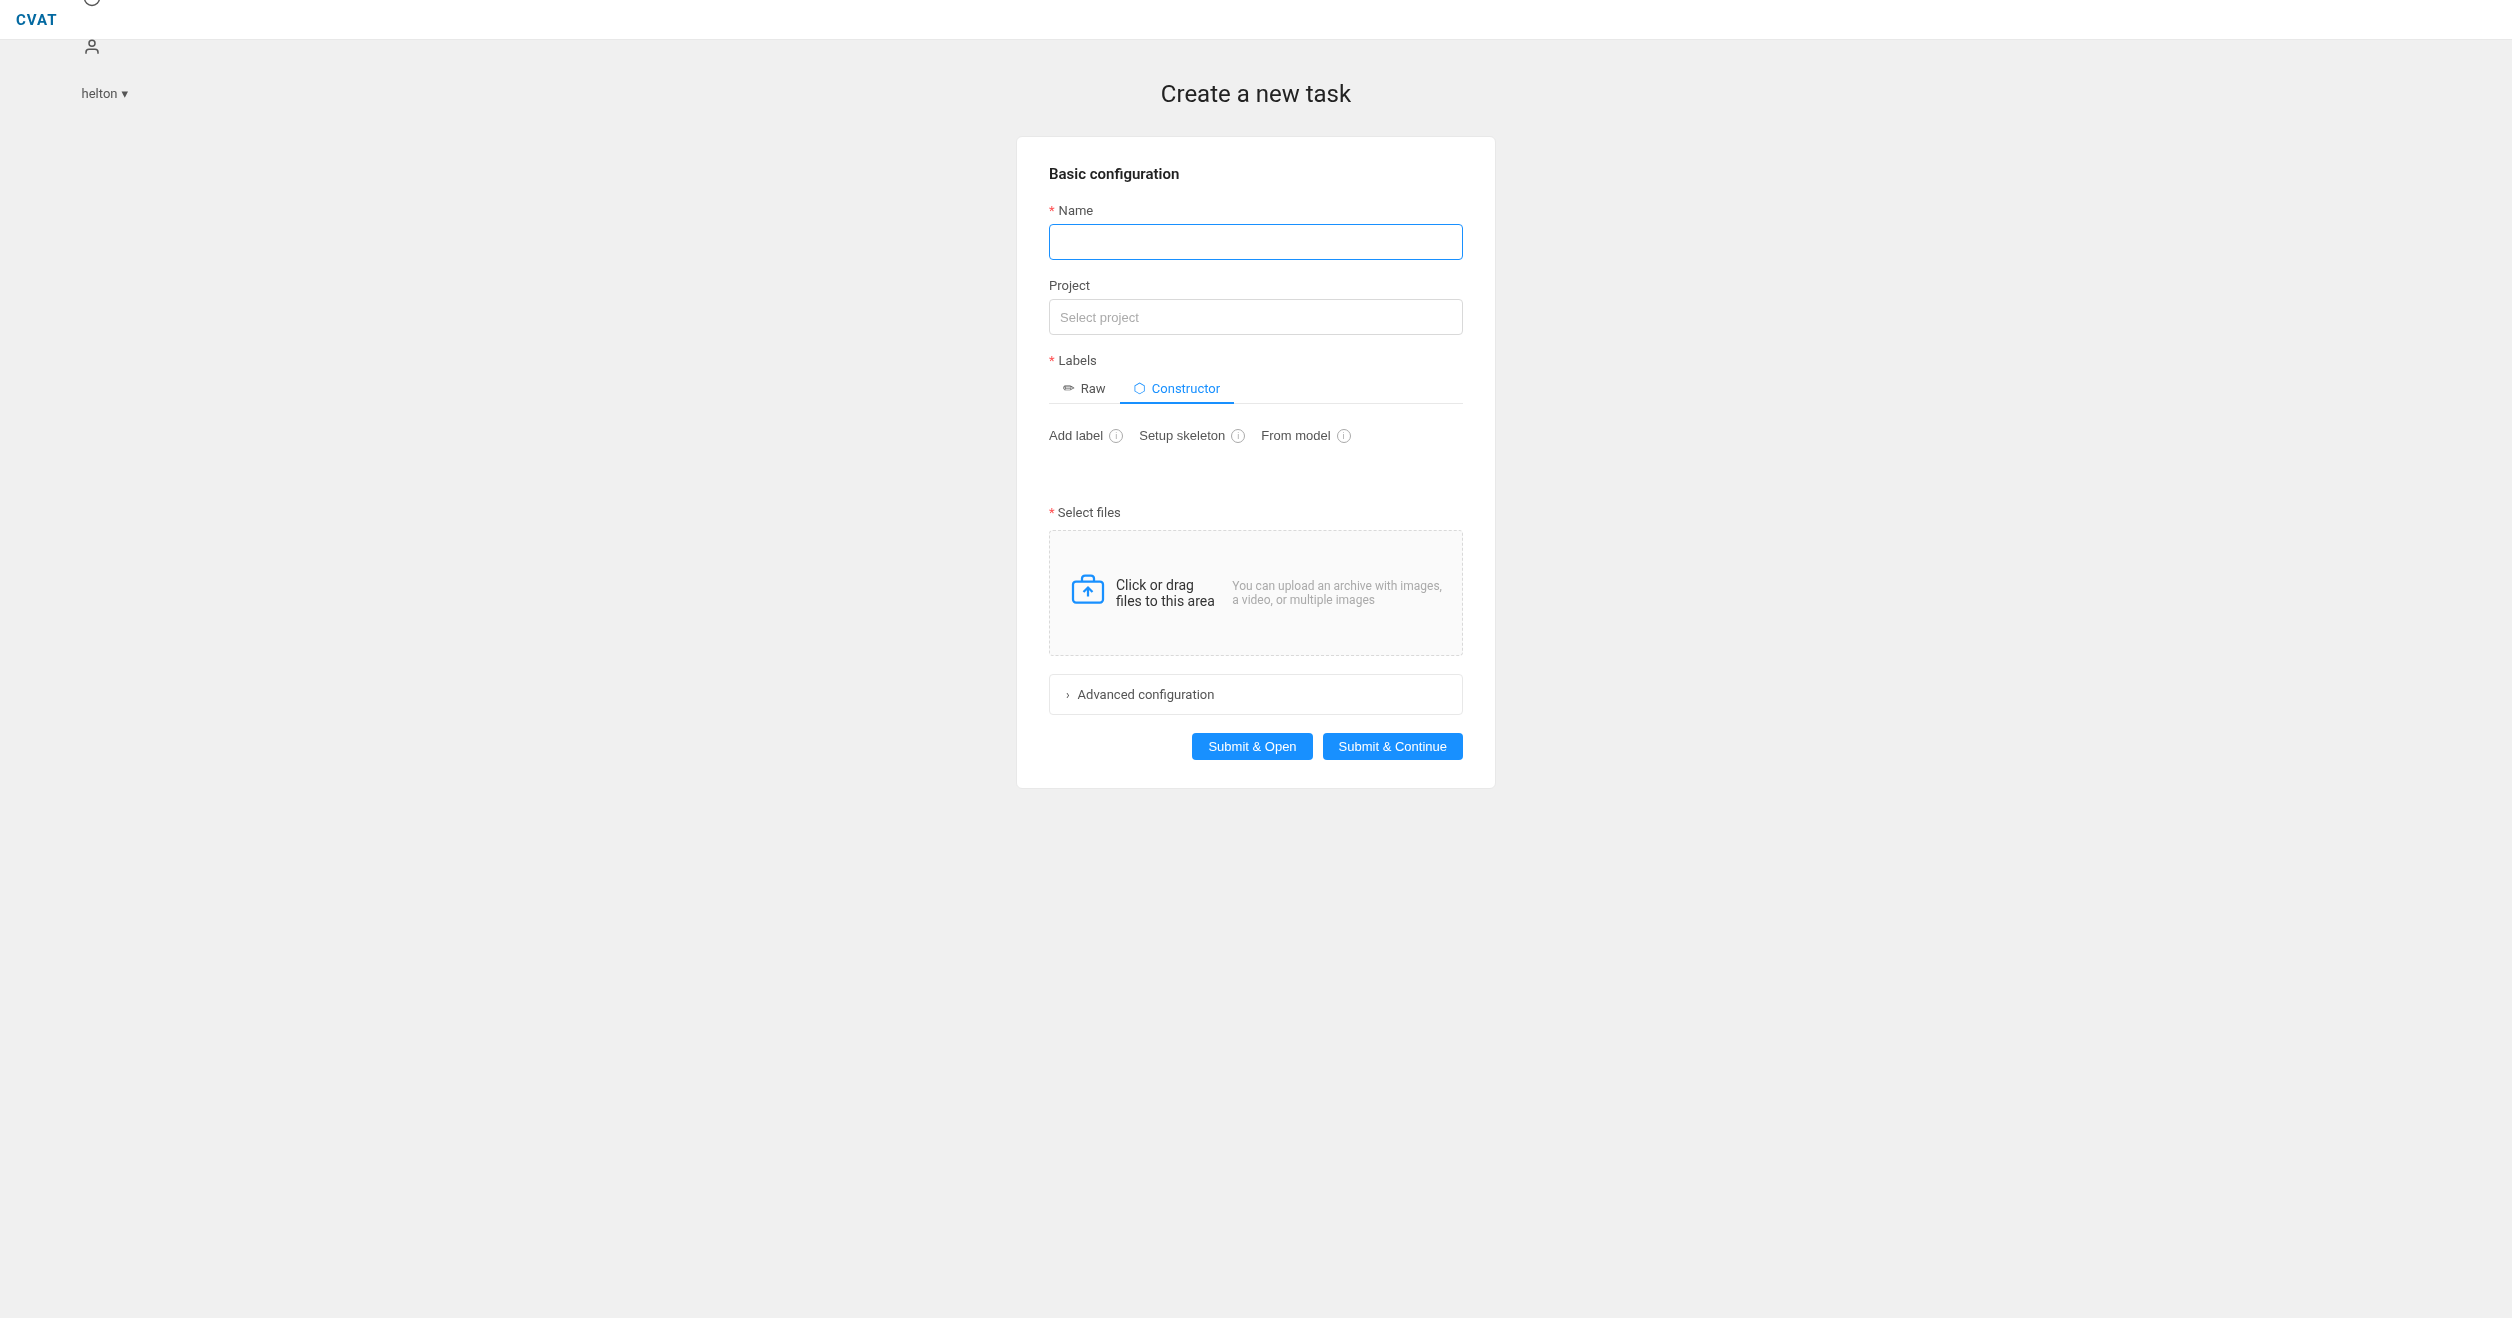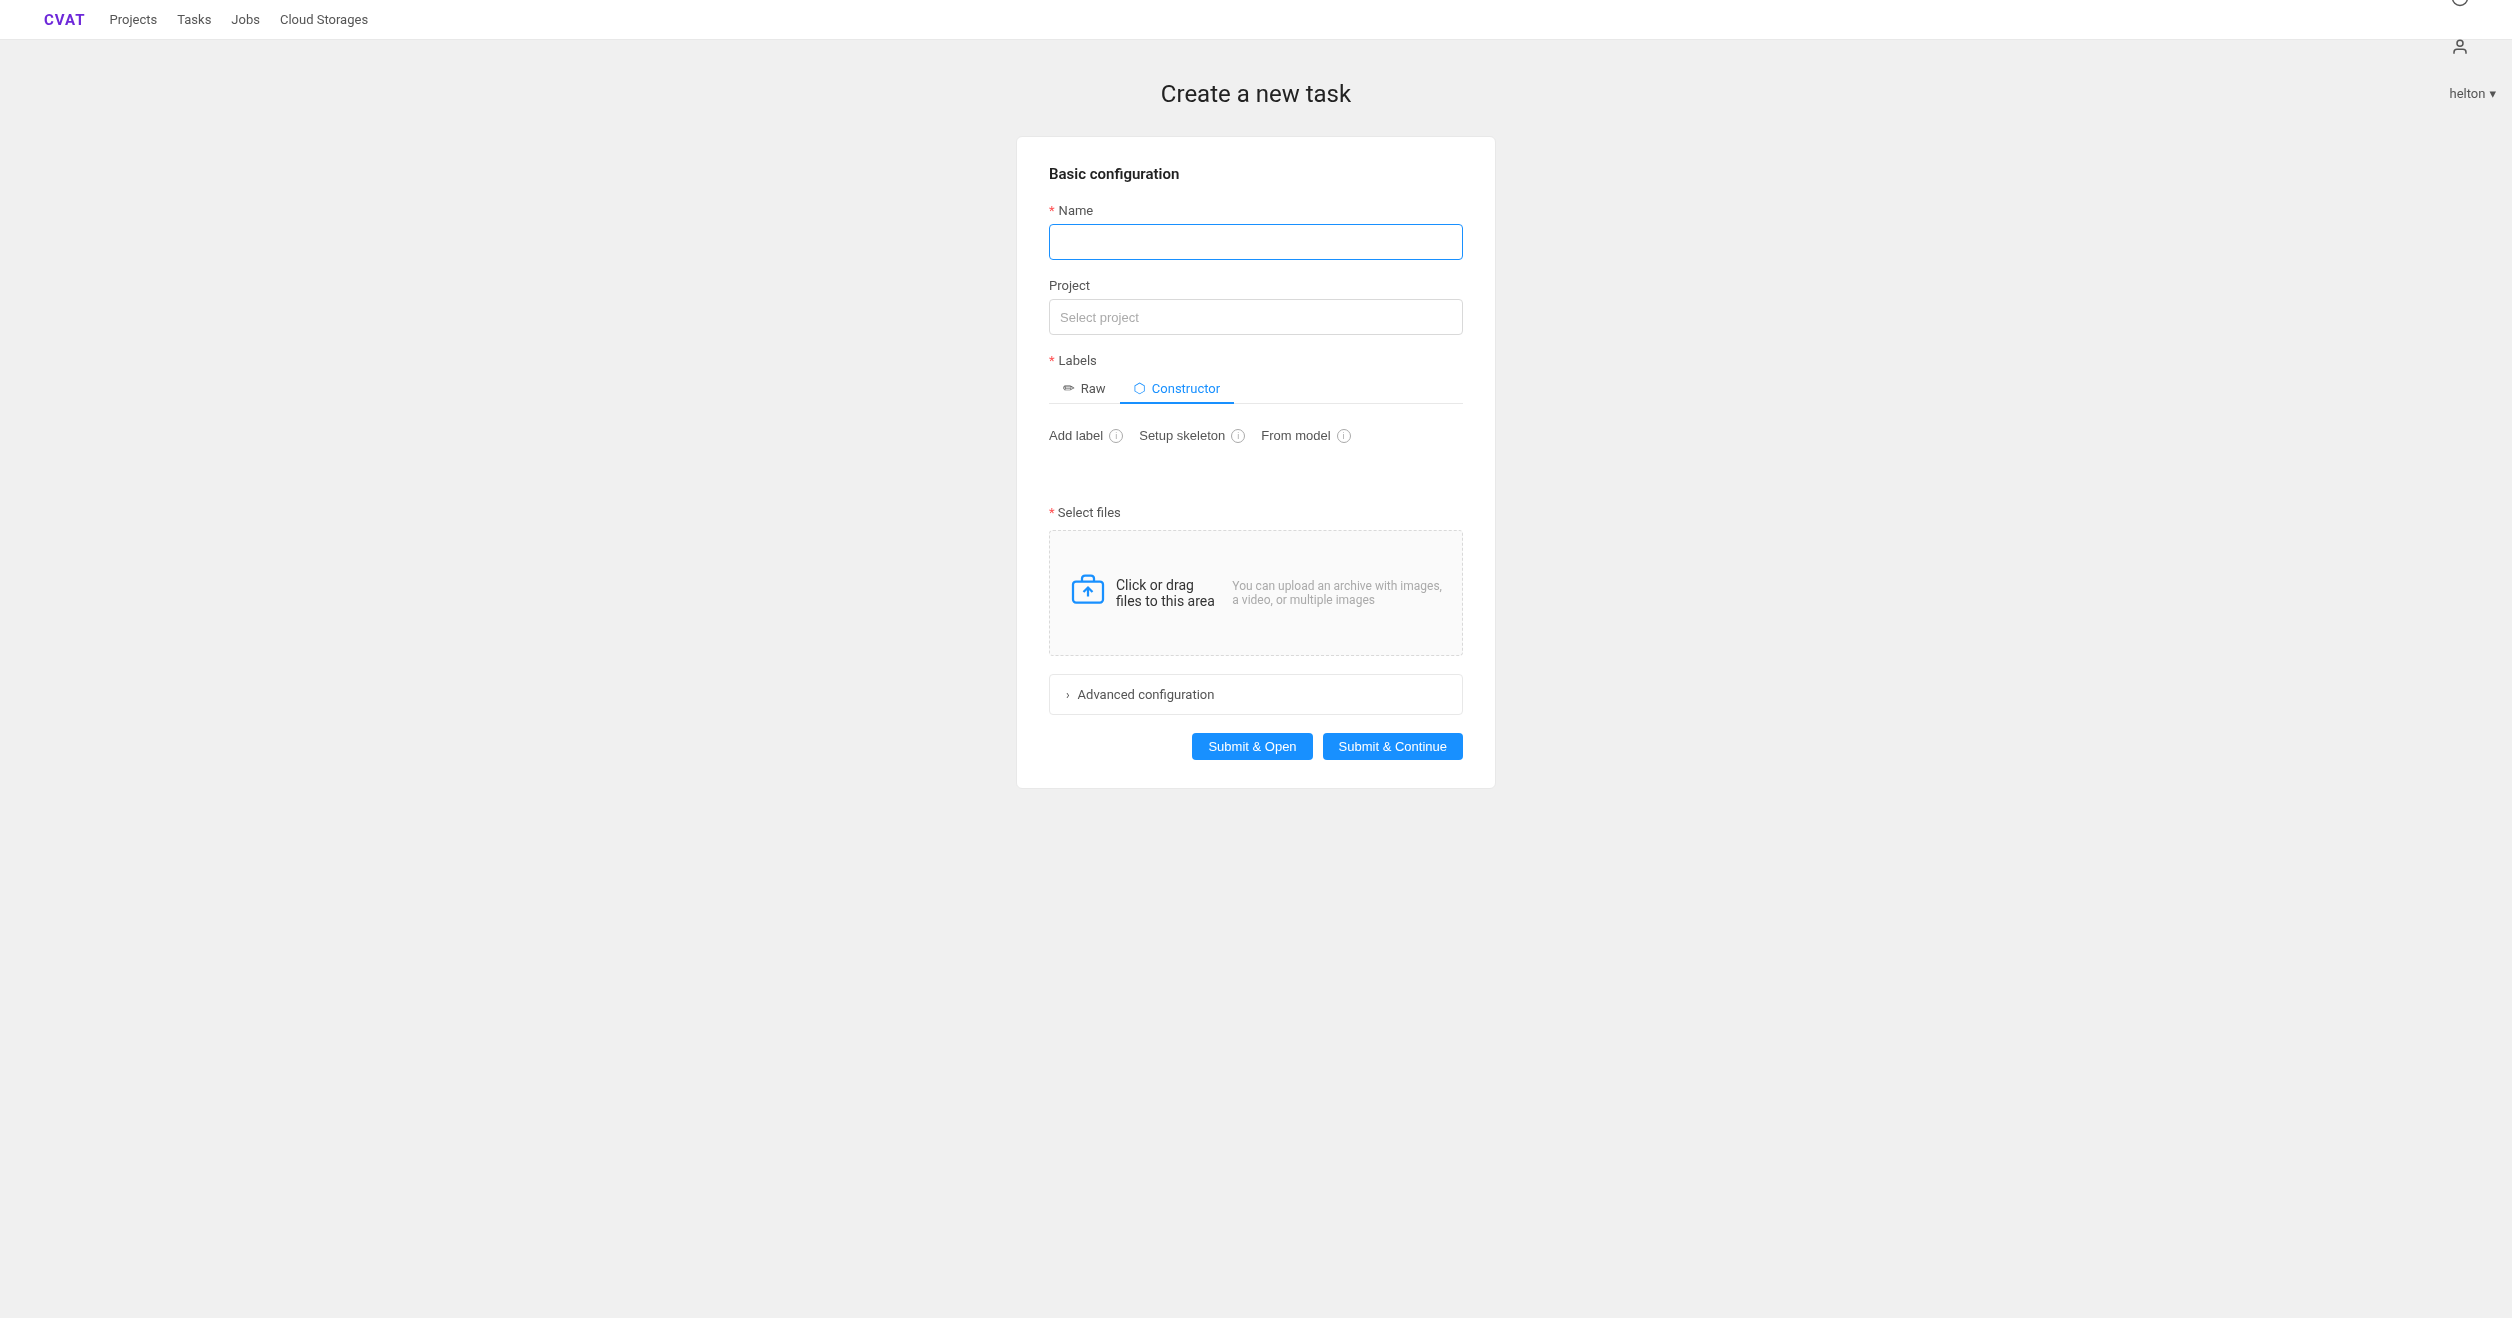--- a/index.html
+++ b/index.html
@@ -23,21 +23,21 @@
       top: 0; left: 0; right: 0;
       z-index: 100;
     }
     .navbar-logo {
       font-weight: 700;
       font-size: 15px;
       letter-spacing: 1px;
       margin-right: 24px;
       color: #111;
     }
-    .navbar-logo span { color: #6d28d9; margin-left: 28px; }
+    .navbar-logo span { color: #0369a1; }
     .navbar-menu {
       display: flex;
       gap: 20px;
       flex: 1;
     }
     .navbar-menu a {
       color: #555;
       text-decoration: none;
       font-size: 13px;
       cursor: pointer;
@@ -258,26 +258,20 @@
     .labels-divider {
       height: 40px;
     }
   </style>
 </head>
 <body>
 
 <nav class="navbar">
   <div class="navbar-logo">
     <span>CVAT</span>
-  </div>
-  <div class="navbar-menu">
-    <a>Projects</a>
-    <a>Tasks</a>
-    <a>Jobs</a>
-    <a>Cloud Storages</a>
   </div>
   <div class="navbar-right">
     <div class="icon-btn">
       <svg width="18" height="18" viewBox="0 0 24 24" fill="#555">
         <path d="M12 0C5.37 0 0 5.37 0 12c0 5.3 3.438 9.8 8.205 11.385.6.113.82-.258.82-.577 0-.285-.01-1.04-.015-2.04-3.338.724-4.042-1.61-4.042-1.61-.546-1.385-1.335-1.755-1.335-1.755-1.087-.744.084-.729.084-.729 1.205.084 1.838 1.236 1.838 1.236 1.07 1.835 2.809 1.305 3.495.998.108-.776.417-1.305.76-1.605-2.665-.3-5.466-1.332-5.466-5.93 0-1.31.465-2.38 1.235-3.22-.135-.303-.54-1.523.105-3.176 0 0 1.005-.322 3.3 1.23.96-.267 1.98-.399 3-.405 1.02.006 2.04.138 3 .405 2.28-1.552 3.285-1.23 3.285-1.23.645 1.653.24 2.873.12 3.176.765.84 1.23 1.91 1.23 3.22 0 4.61-2.805 5.625-5.475 5.92.42.36.81 1.096.81 2.22 0 1.605-.015 2.896-.015 3.286 0 .315.21.69.825.57C20.565 21.795 24 17.295 24 12c0-6.63-5.37-12-12-12"></path>
       </svg>
     </div>
     <div class="icon-btn">
       <svg width="18" height="18" viewBox="0 0 24 24" fill="none" stroke="#555" stroke-width="2">
         <circle cx="12" cy="12" r="10"></circle>

